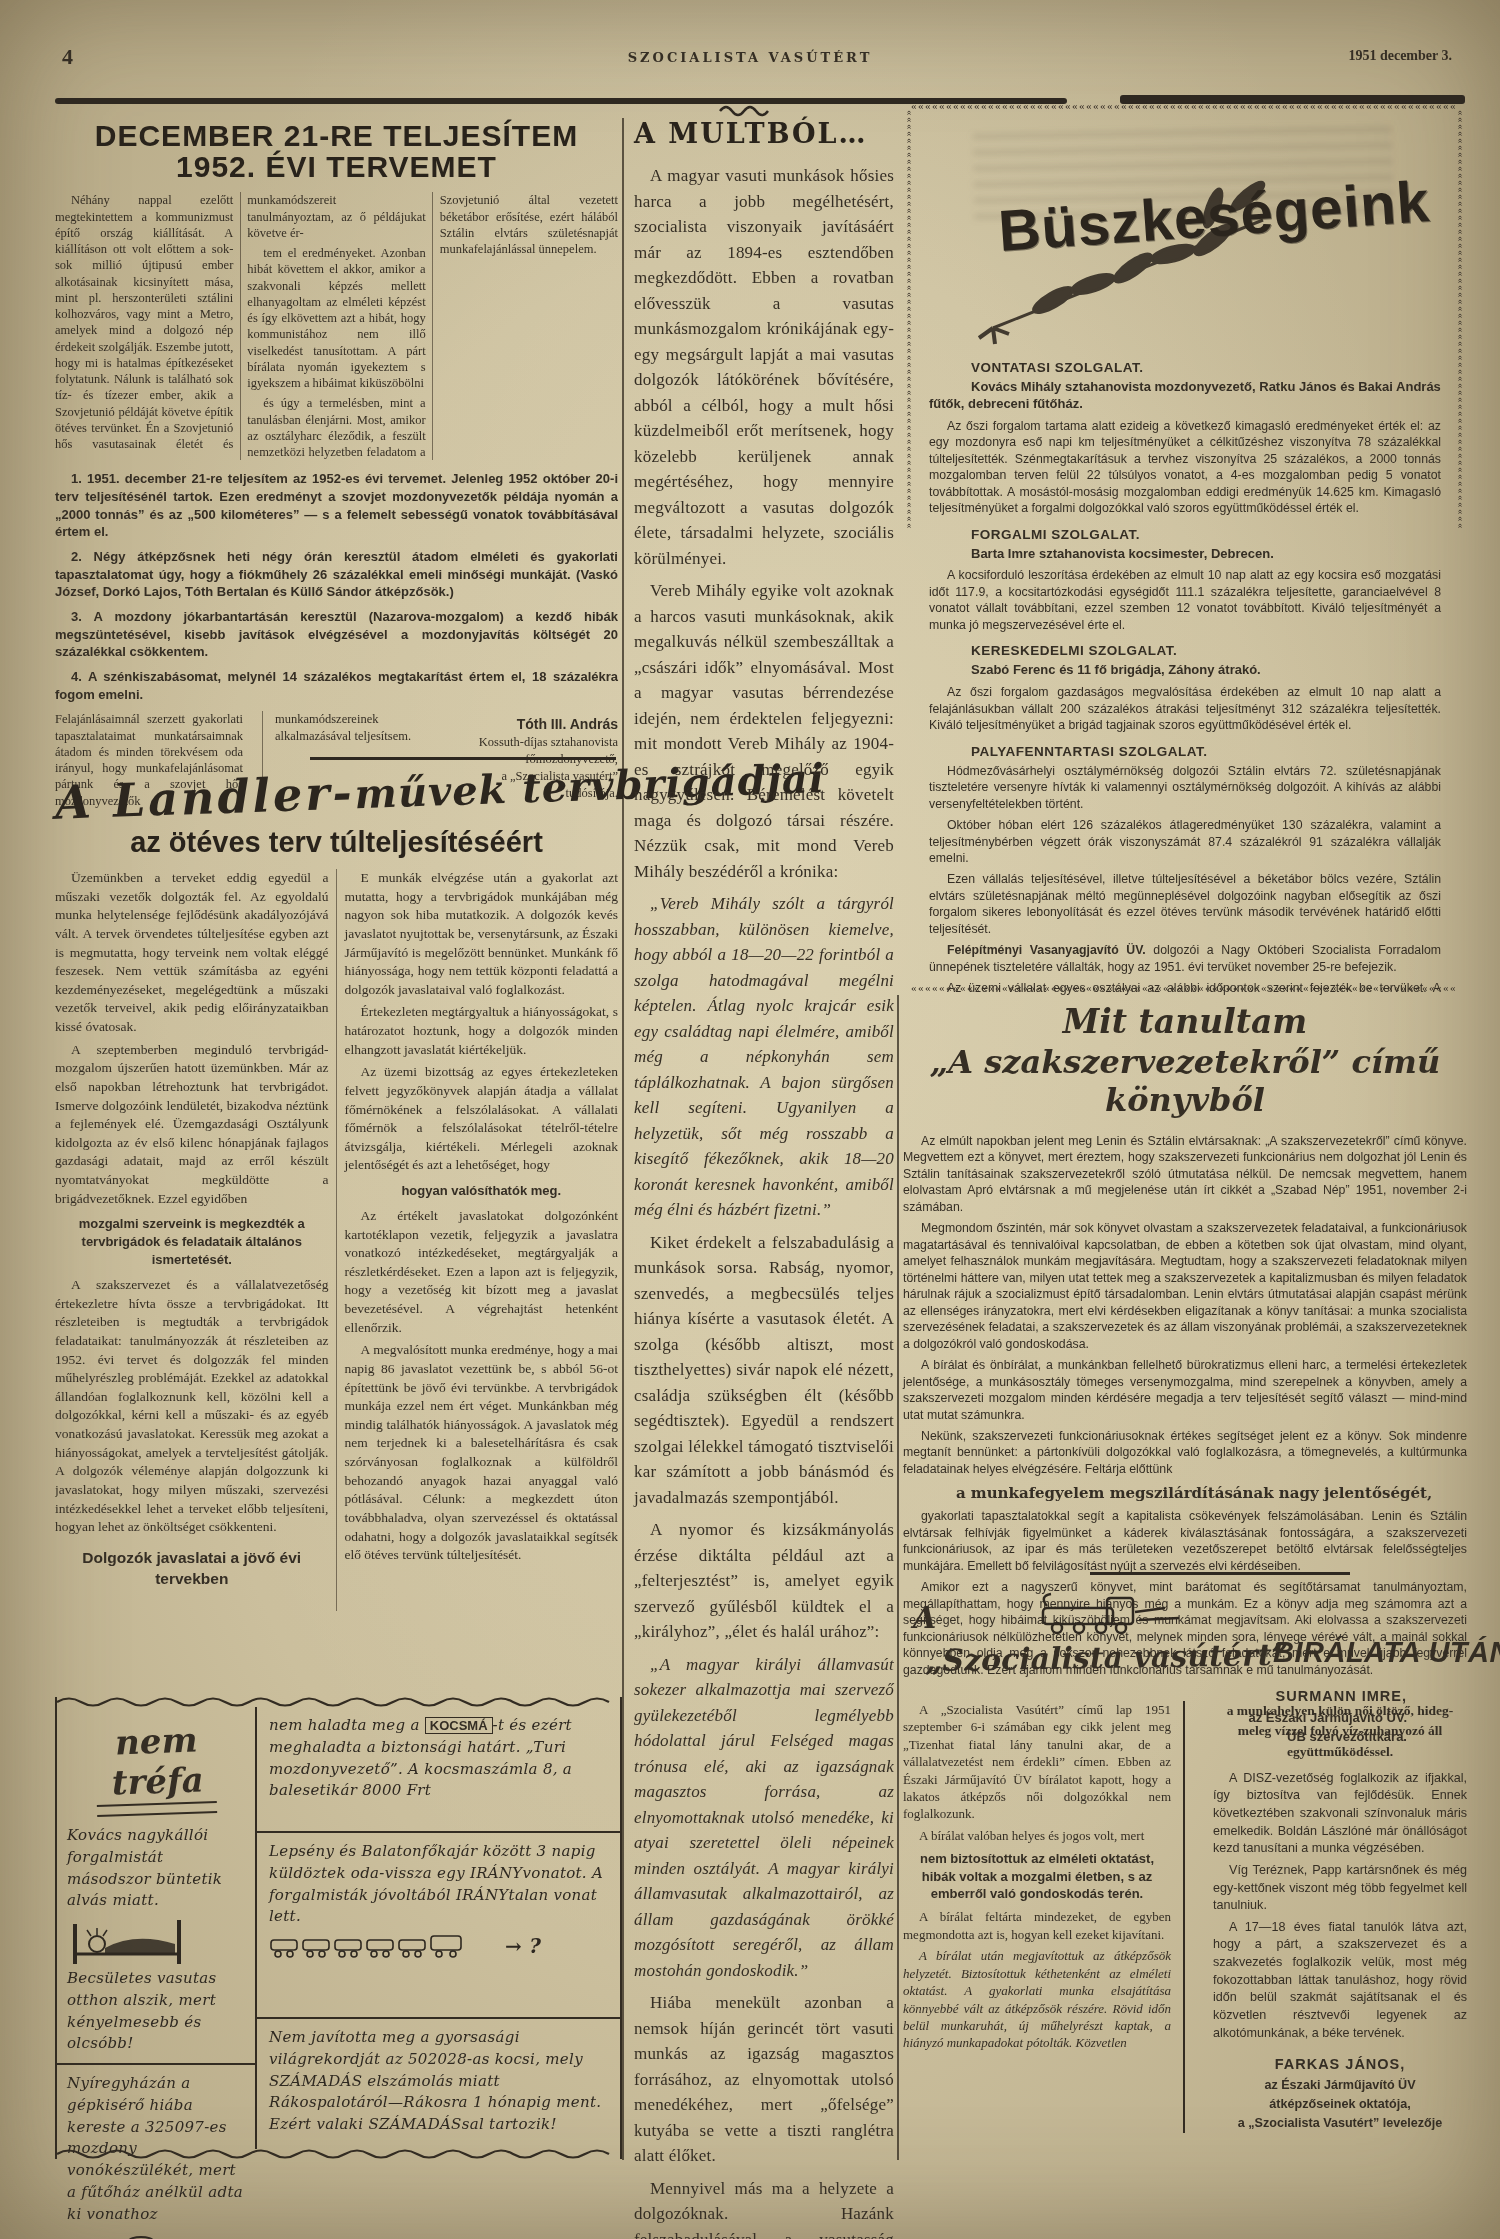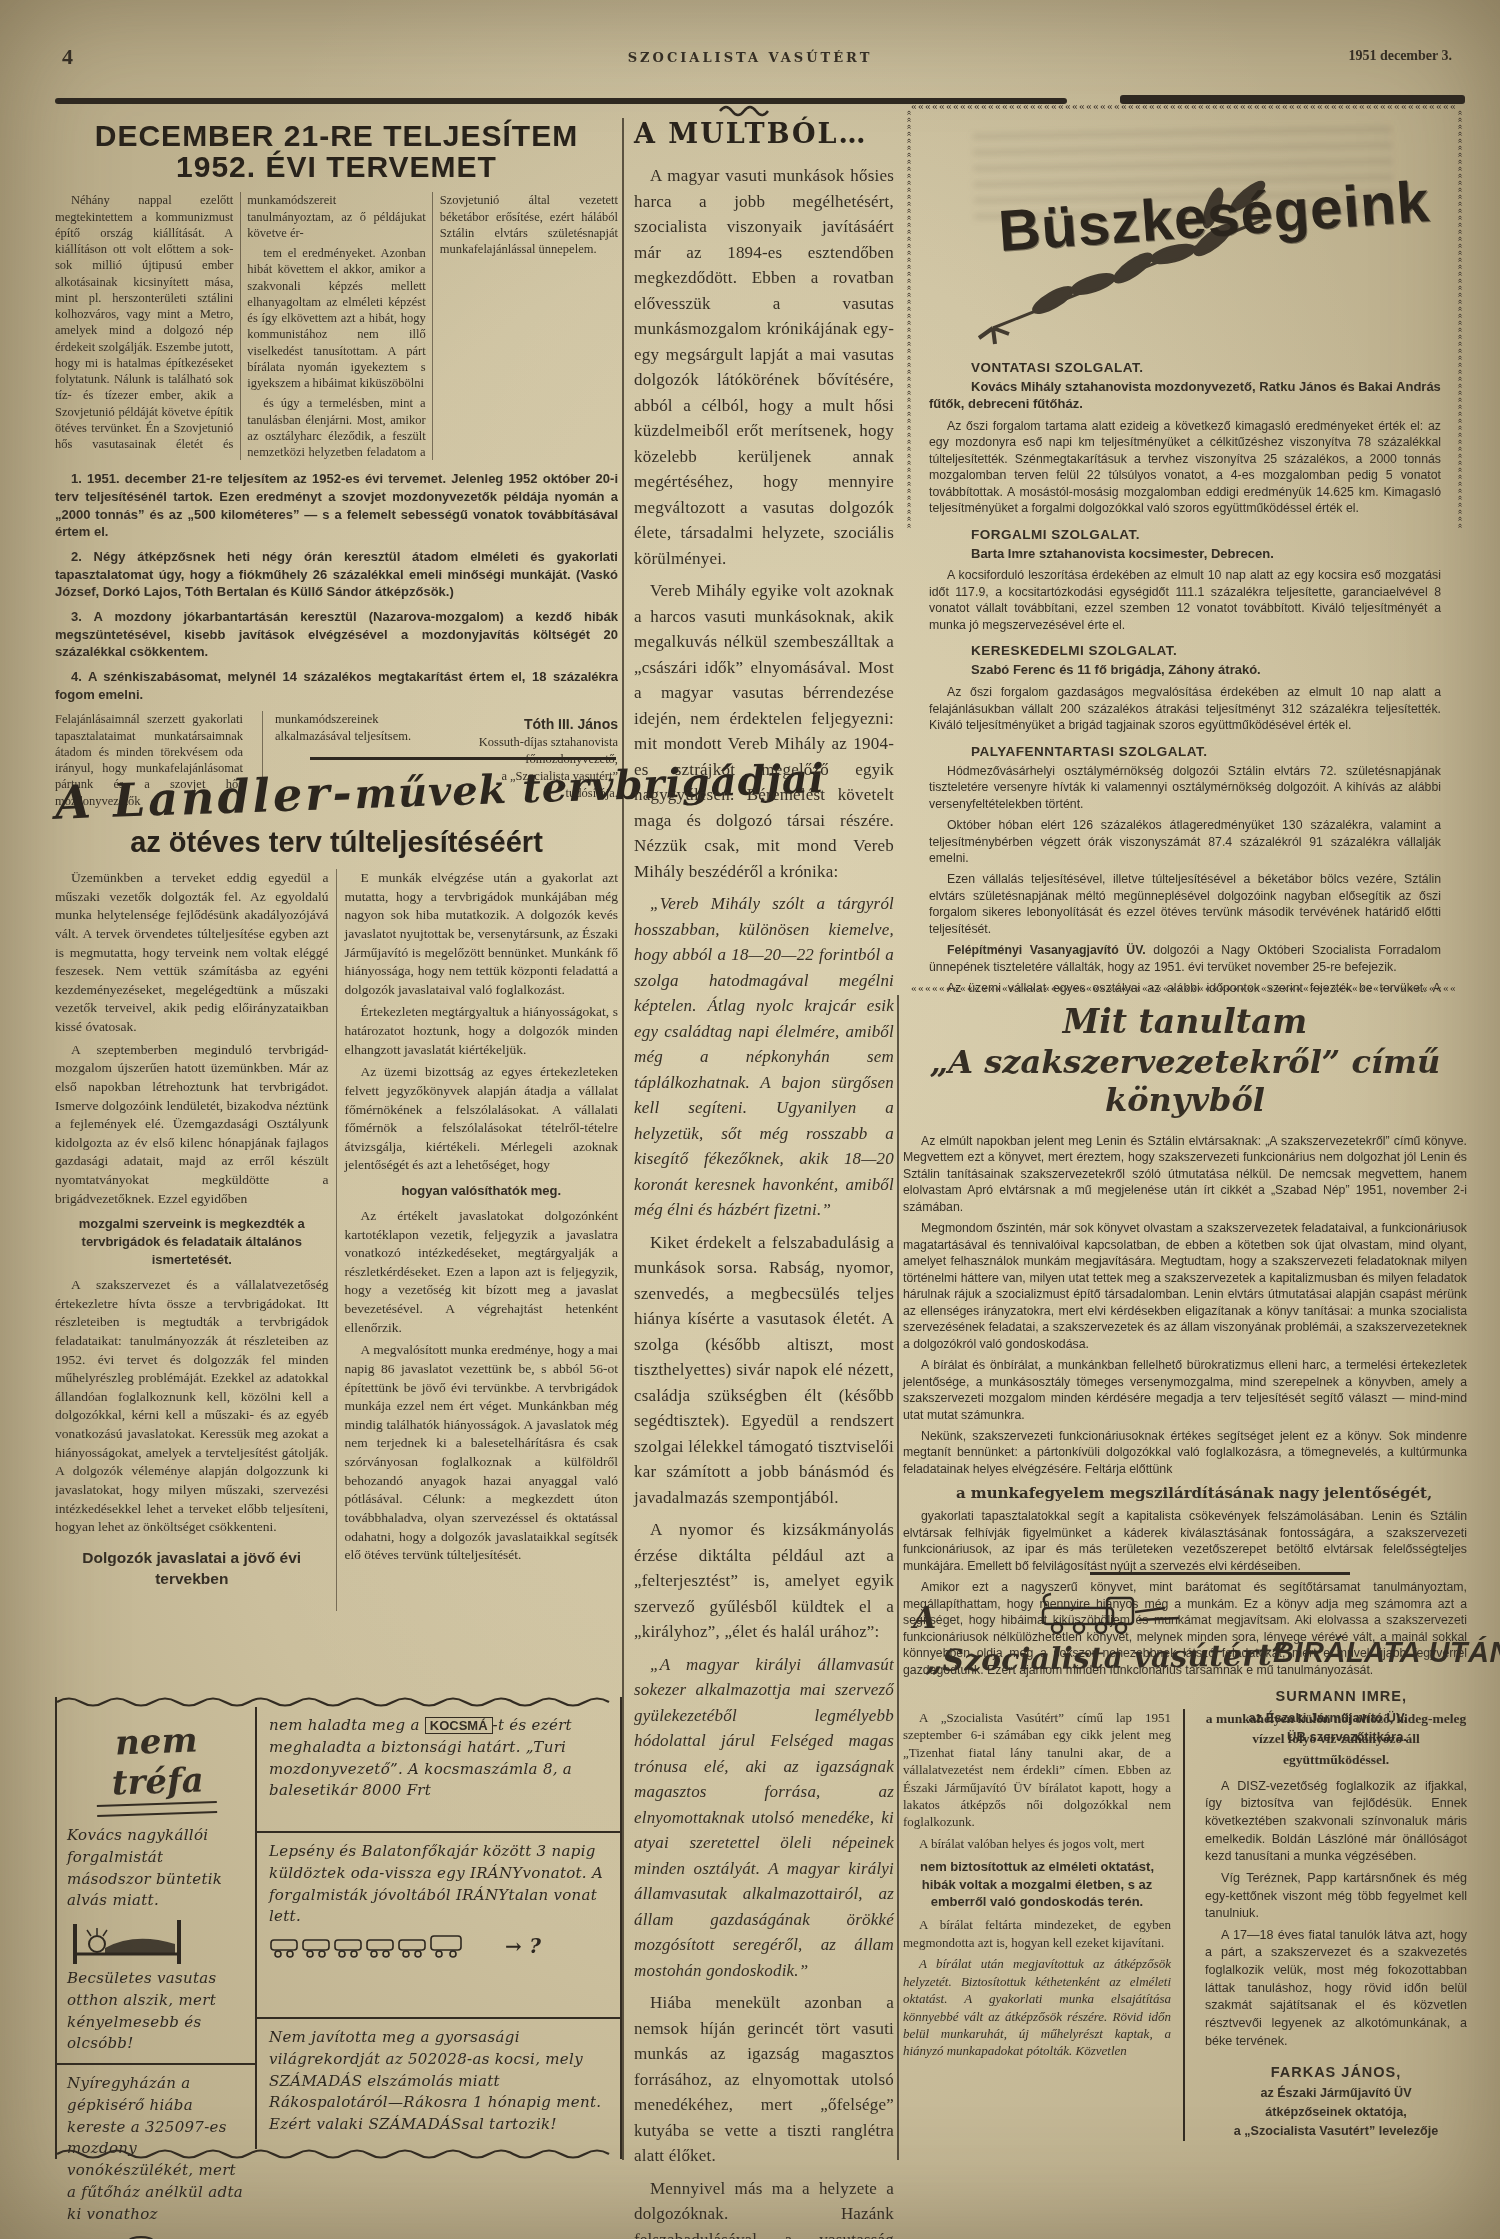--- a/index.html
+++ b/index.html
@@ -87,21 +87,21 @@
   .mit-by{text-align:right;padding-right:60px;margin-top:8px;font-family:"Liberation Sans", sans-serif;font-weight:bold;font-size:13px;line-height:1.5;}
   .mit-by .nm{font-size:14.5px;letter-spacing:1px;}
   .rule-short{left:1090px;top:1572px;width:260px;height:3px;background:#2e2820;}
   
   .sec-bir{left:903px;top:1592px;width:564px;}
   .bir-head{position:relative;height:105px;}
   .bir-a{position:absolute;left:10px;top:8px;font-size:30px;font-weight:bold;font-style:italic;font-family:"DejaVu Serif", serif;}
   .bir-script{position:absolute;left:22px;top:48px;font-family:"DejaVu Serif", serif;font-style:italic;font-weight:bold;font-size:30px;white-space:nowrap;transform:rotate(-1deg);}
   .bir-rest{position:absolute;left:338px;top:44px;font-family:"Liberation Sans", sans-serif;font-weight:bold;font-style:italic;font-size:29px;letter-spacing:.5px;white-space:nowrap;margin-left:32px;}
   .bir-train{position:absolute;left:120px;top:0px;}
-  .bir-cols{display:flex;gap:8px;margin-top:12px;}
+  .bir-cols{display:flex;gap:16px;margin-top:4px;}
   .bir-c1{width:268px;font-size:13px;line-height:1.34;padding-right:12px;border-right:2px solid #332c22;}
   .bir-c2{flex:1;font-family:"Liberation Sans", sans-serif;font-size:12.6px;line-height:1.4;padding-left:12px;}
   .bir-inset{font-family:"Liberation Sans", sans-serif;font-weight:bold;text-align:center;text-indent:0;font-size:13px;margin:6px 2px;}
   .bir-lead{font-weight:bold;text-align:center;text-indent:0;font-size:13.5px;line-height:1.5;margin-bottom:8px;font-family:"Liberation Serif", serif;}
   .bir-by{text-align:center;margin-top:12px;font-weight:bold;line-height:1.5;}
   .bir-by .nm{font-size:14.5px;letter-spacing:1px;}
   svg{display:block;}
 </style>
 </head>
 <body>
@@ -135,21 +135,21 @@
     <div class="terv-items just">
       <p>1. 1951. december 21-re teljesítem az 1952-es évi tervemet. Jelenleg 1952 október 20-i terv teljesítésénél tartok. Ezen eredményt a szovjet mozdonyvezetők példája nyomán a „2000 tonnás” és az „500 kilométeres” — s a felemelt sebességű vonatok továbbításával értem el.</p>
       <p>2. Négy átképzősnek heti négy órán keresztül átadom elméleti és gyakorlati tapasztalatomat úgy, hogy a fiókműhely 26 százalékkal emeli minőségi munkáját. (Vaskó József, Dorkó Lajos, Tóth Bertalan és Küllő Sándor átképzősök.)</p>
       <p>3. A mozdony jókarbantartásán keresztül (Nazarova-mozgalom) a kezdő hibák megszüntetésével, kisebb javítások elvégzésével a mozdonyjavítás költségét 20 százalékkal csökkentem.</p>
       <p>4. A szénkiszabásomat, melynél 14 százalékos megtakarítást értem el, 18 százalékra fogom emelni.</p>
     </div>
     <div class="terv-close">
       <div class="c1 just">Felajánlásaimnál szerzett gyakorlati tapasztalataimat munkatársaimnak átadom és minden törekvésem oda irányul, hogy munkafelajánlásomat pártunk és a szovjet hős mozdonyvezetők</div>
       <div class="c2 just">munkamódszereinek alkalmazásával teljesítsem.</div>
       <div class="c3">
-        <div class="nm">Tóth III. János</div>
+        <div class="nm">Tóth III. András</div>
         <div>Kossuth-díjas sztahanovista</div>
         <div>főmozdonyvezető,</div>
         <div>a „Szocialista vasutért”</div>
         <div>tudósítója.</div>
       </div>
     </div>
   </div>
   <div class="abs rule-terv"></div>
 
   <div class="abs sec-landler">

